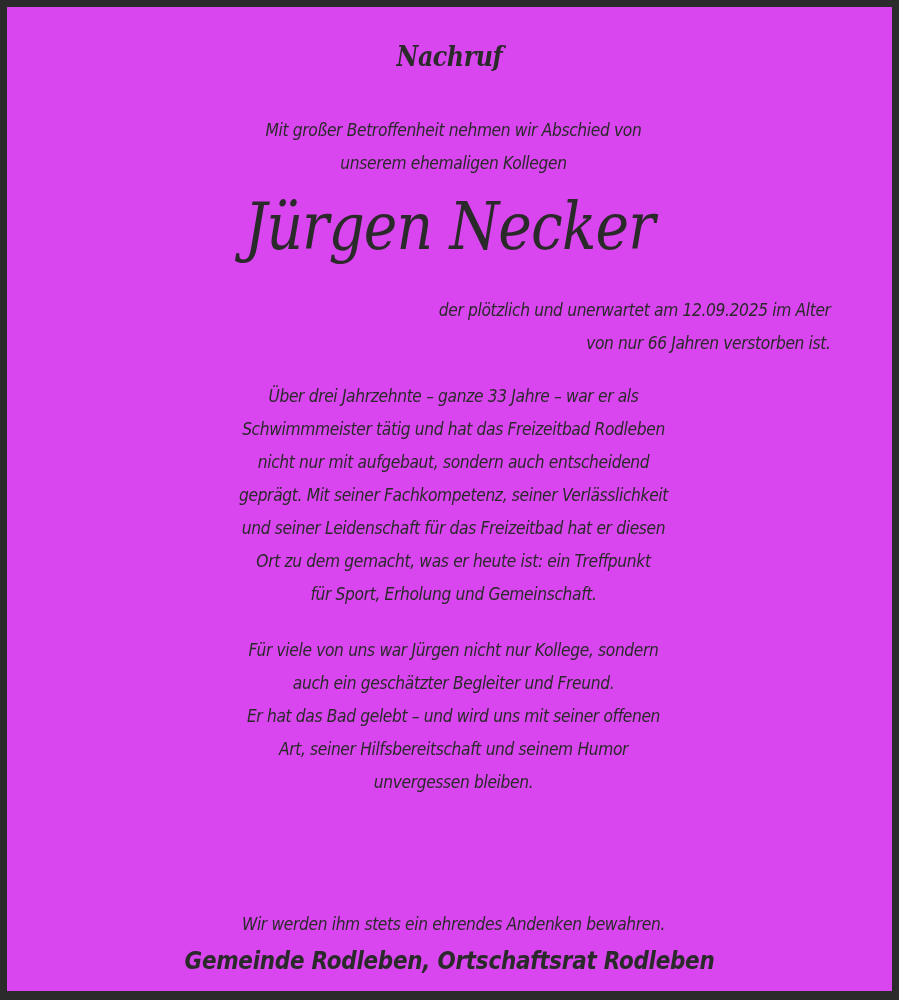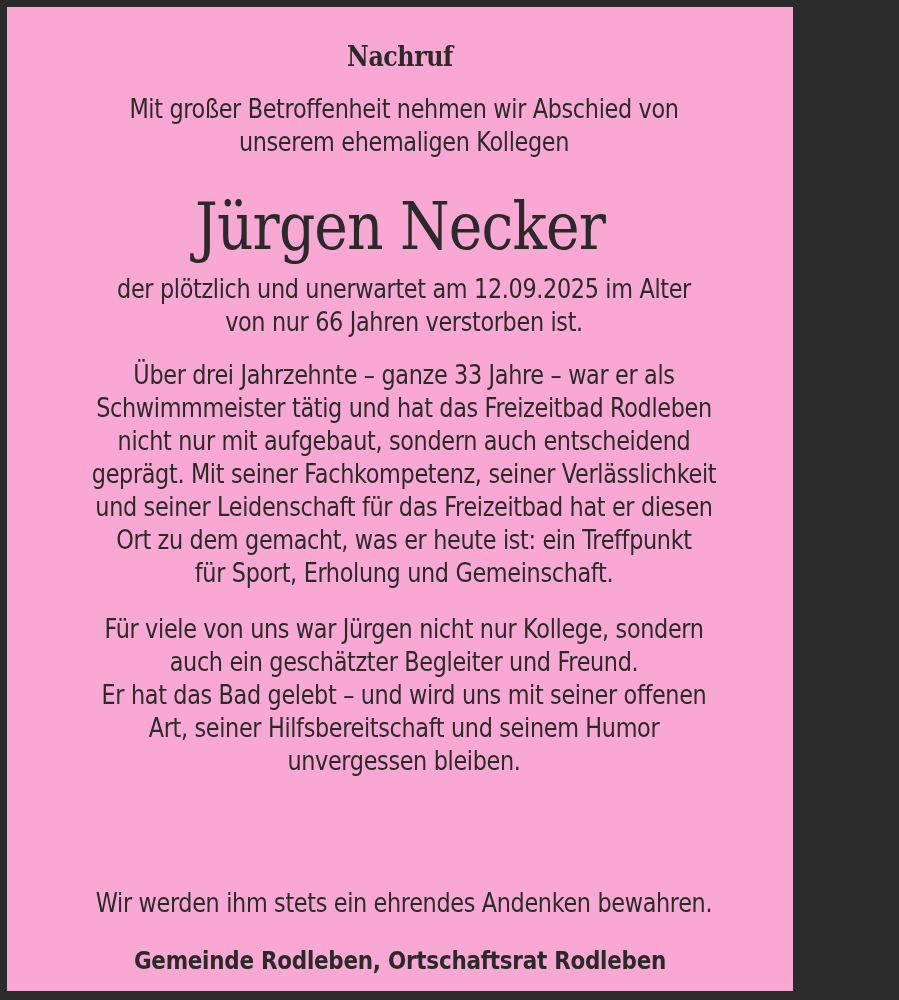--- a/index.html
+++ b/index.html
@@ -10,44 +10,46 @@
     body {
       width: 899px;
       height: 1000px;
       position: relative;
       overflow: hidden;
     }
     .sheet {
       position: absolute;
       left: 7px;
       top: 7px;
-      width: 786px;
+      width: 885px;
       height: 984px;
-      background: #f9a8d4;
+      background: #d946ef;
       color: #2a2a2a;
       text-align: center;
       font-family: "DejaVu Sans", sans-serif;
+      font-style: italic;
     }
     .heading {
       position: absolute;
       left: 0; right: 0;
       top: 34px;
       font-family: "DejaVu Serif", serif;
       font-weight: bold;
       font-size: 27px;
       line-height: 32px;
       letter-spacing: -0.5px;
       transform: scaleX(0.88);
     }
     .block {
       position: absolute;
       left: 8px; right: 0;
-      font-size: 26px;
+      font-size: 18px;
       line-height: 33px;
       letter-spacing: -0.4px;
+      margin-top: 20px;
     }
     .line {
       display: block;
       white-space: nowrap;
       transform: scaleX(0.86);
       transform-origin: center;
     }
     .name {
       position: absolute;
       left: 0; right: 0;
@@ -78,21 +80,21 @@
 
   <div class="heading">Nachruf</div>
 
   <div class="block" style="top:86px;">
     <span class="line">Mit großer Betroffenheit nehmen wir Abschied von</span>
     <span class="line">unserem ehemaligen Kollegen</span>
   </div>
 
   <div class="name">Jürgen Necker</div>
 
-  <div class="block" style="top:266px;">
+  <div class="block" style="top:266px;text-align:right;">
     <span class="line">der plötzlich und unerwartet am 12.09.2025 im Alter</span>
     <span class="line">von nur 66 Jahren verstorben ist.</span>
   </div>
 
   <div class="block" style="top:352px;">
     <span class="line">Über drei Jahrzehnte – ganze 33 Jahre – war er als</span>
     <span class="line">Schwimmmeister tätig und hat das Freizeitbad Rodleben</span>
     <span class="line">nicht nur mit aufgebaut, sondern auch entscheidend</span>
     <span class="line">geprägt. Mit seiner Fachkompetenz, seiner Verlässlichkeit</span>
     <span class="line">und seiner Leidenschaft für das Freizeitbad hat er diesen</span>

